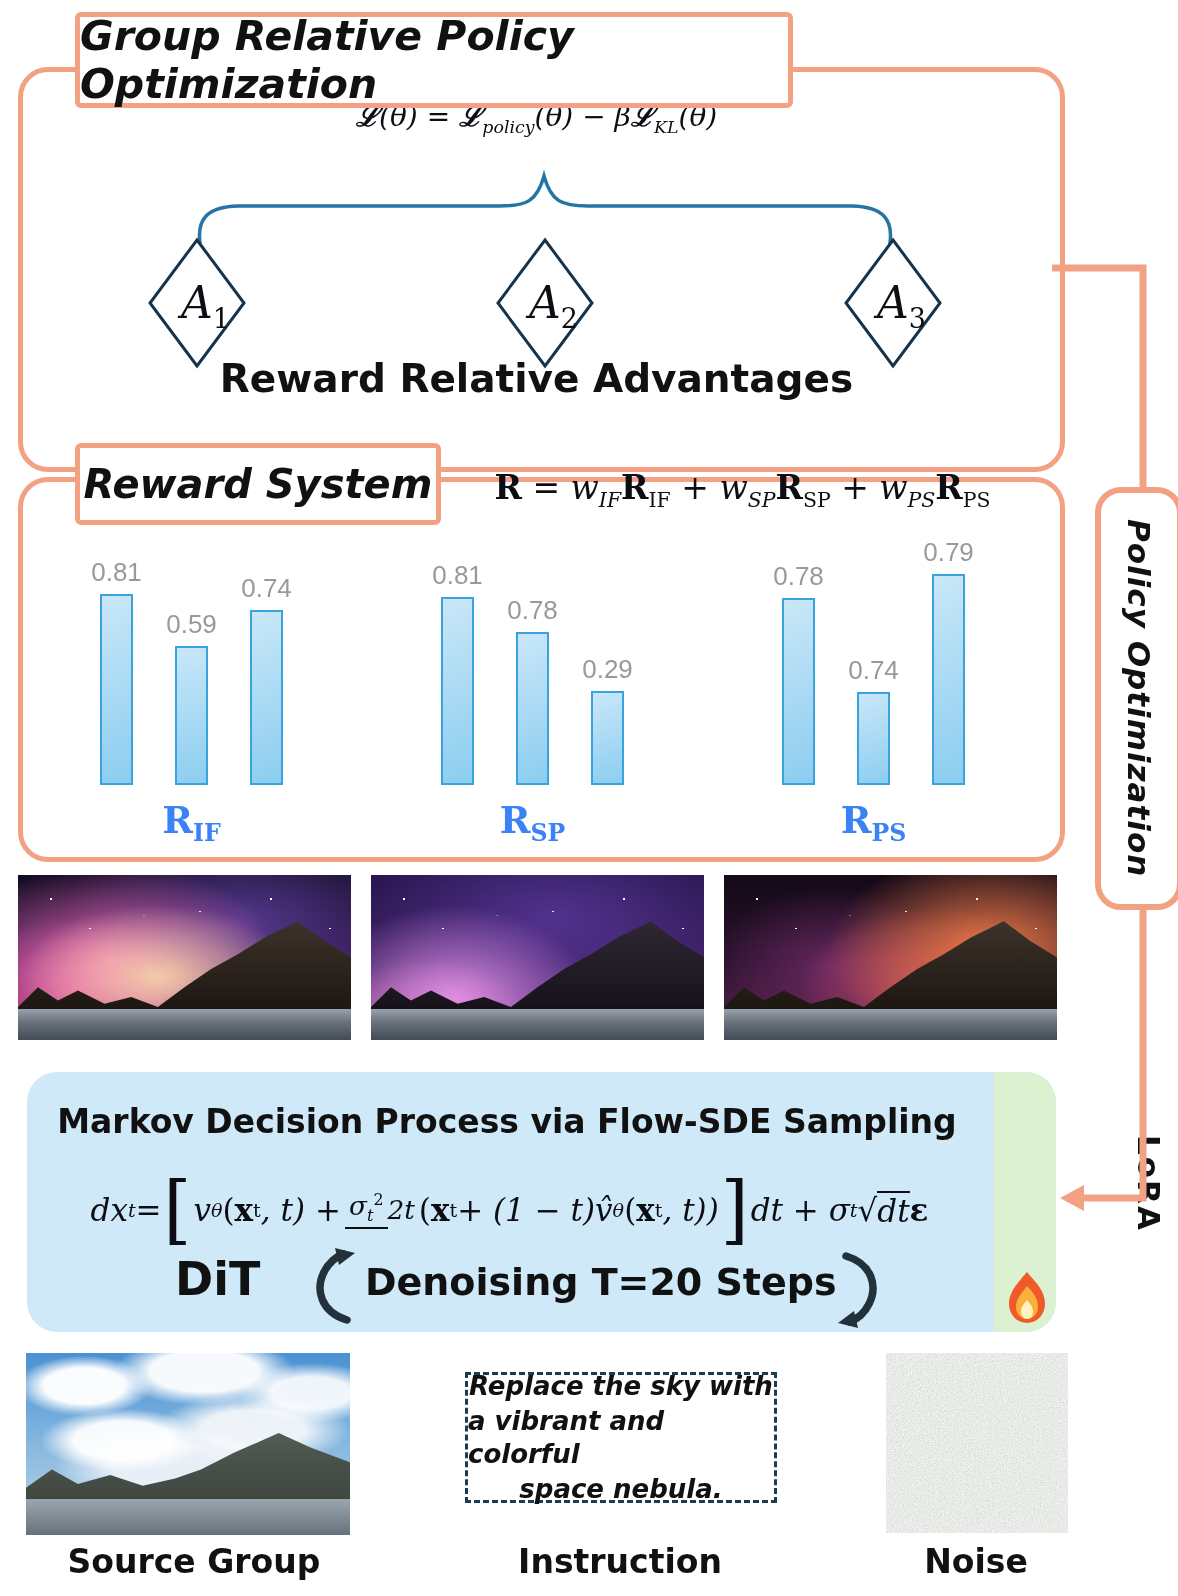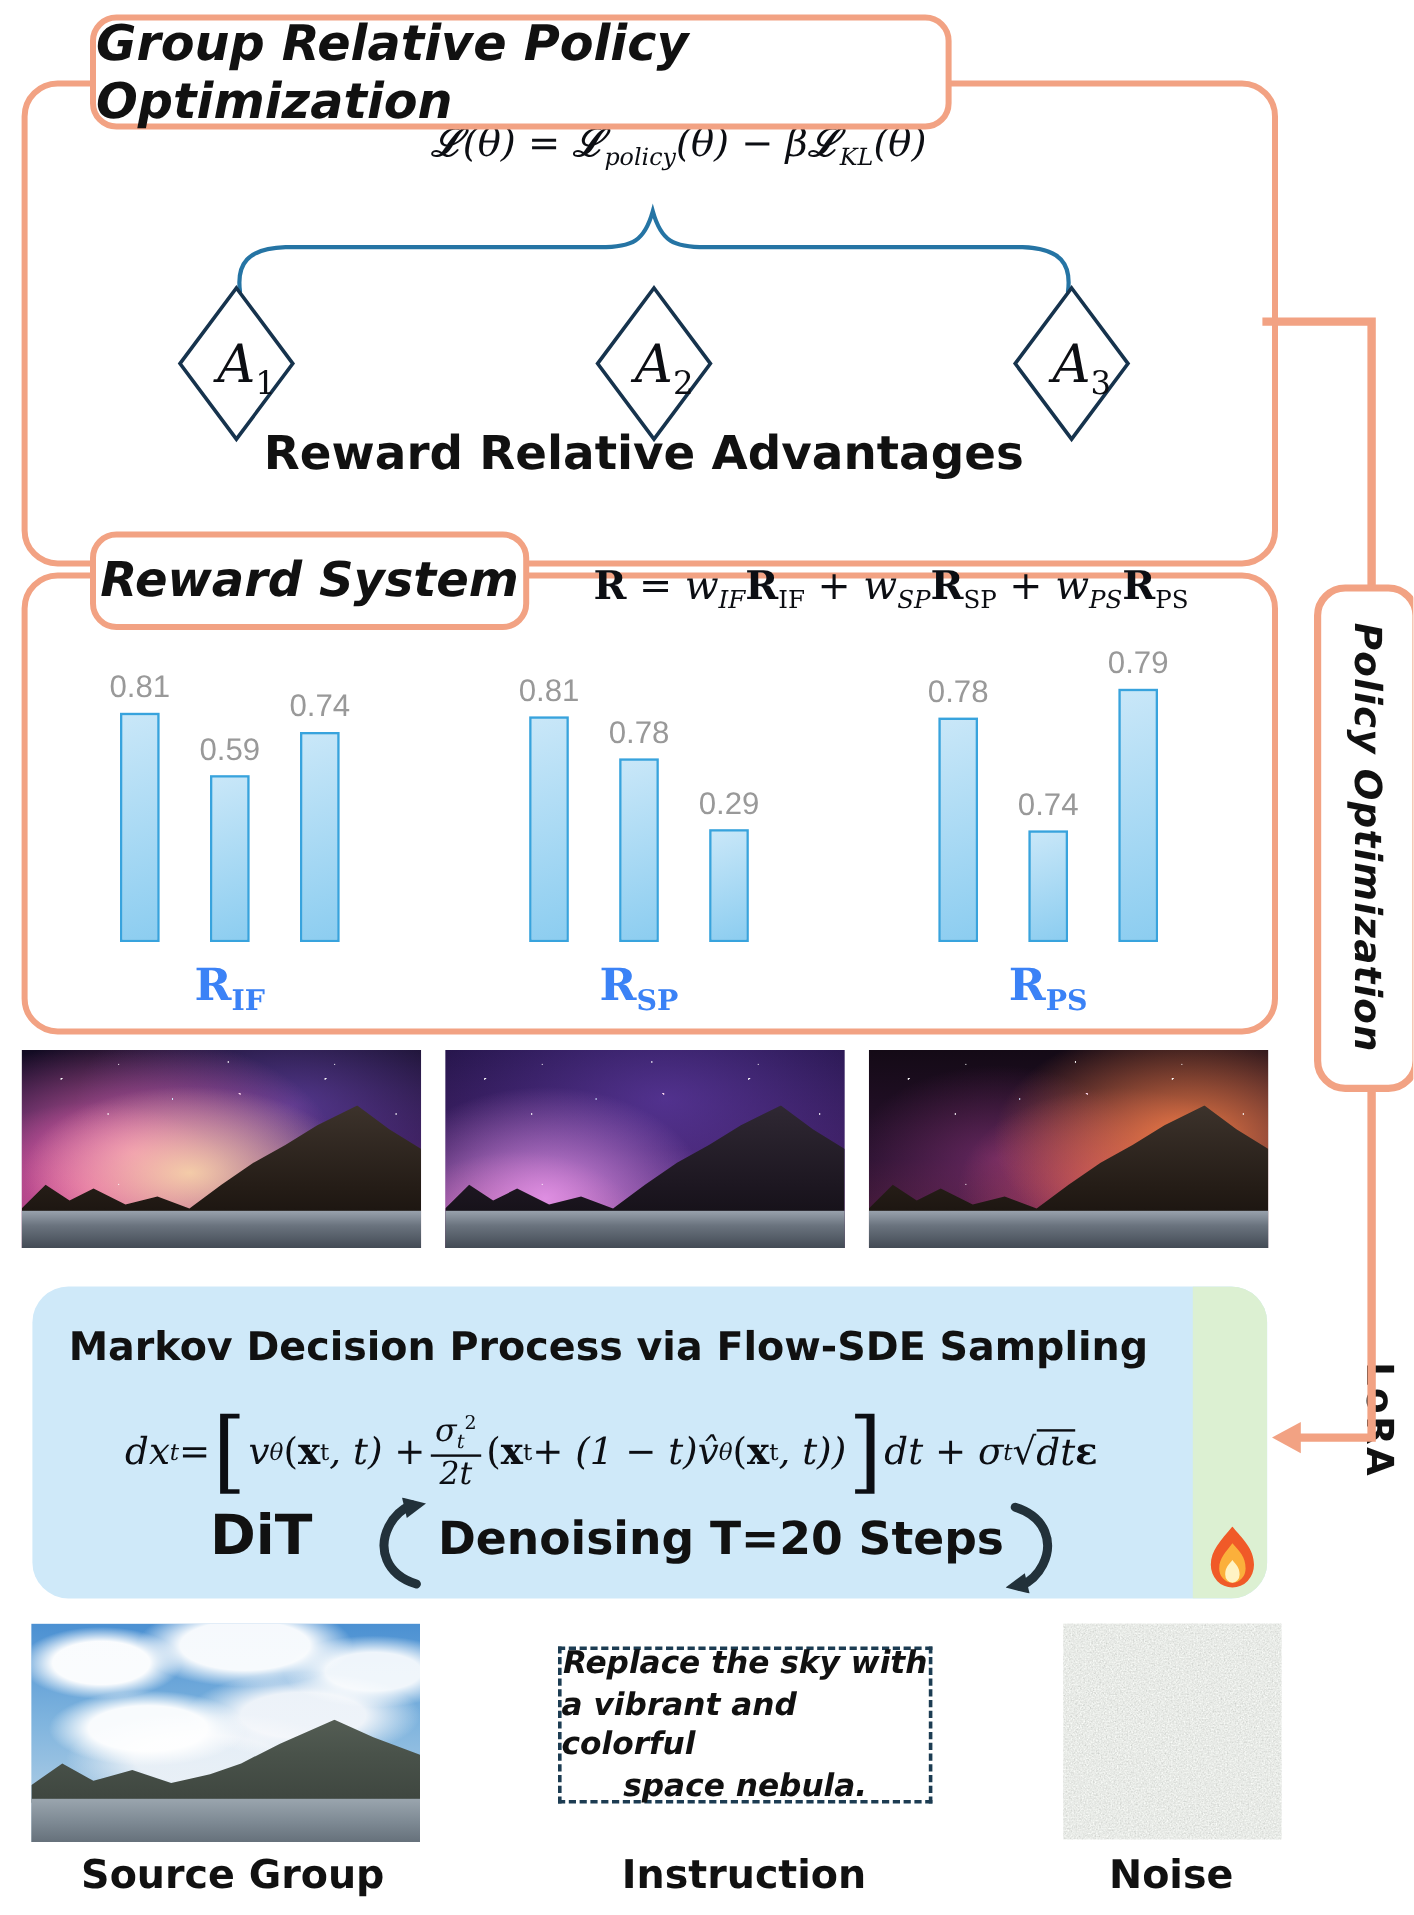--- a/index.html
+++ b/index.html
@@ -2,36 +2,36 @@
 <html><head>
 <meta charset="utf-8">
 <style>
   html,body{margin:0;padding:0;background:#ffffff;}
   .canvas{position:relative;width:1178px;height:1596px;background:#fff;overflow:hidden;
           font-family:"DejaVu Sans",sans-serif;}
   
   .obox{position:absolute;border:5px solid #f2a283;border-radius:30px;background:#fff;}
   #grpo-box{left:18px;top:67px;width:1037px;height:395px;}
   #reward-box{left:18px;top:477px;width:1037px;height:375px;}
-  .pill{position:absolute;border:5px solid #f2a283;border-radius:22px;background:#fff;
+  .pill{position:absolute;border:5px solid #f2a283;border-radius:6px;background:#fff;
         display:flex;align-items:center;justify-content:center;z-index:5;}
   #grpo-pill{left:75px;top:12px;width:708px;height:86px;}
   #reward-pill{left:75px;top:443px;width:356px;height:72px;}
   .hand{font-weight:700;color:#111;}
   .hand-slant{font-weight:700;font-style:italic;color:#111;}
   #grpo-pill .t{font-size:41px;}
   #reward-pill .t{font-size:40px;}
   
   .math{font-family:"DejaVu Serif",serif;color:#0c0e13;}
   .it{font-style:italic;}
   .bf{font-weight:700;}
   .math sub{font-size:62%;font-style:italic;}
   .math sub.rm{font-style:normal;}
   #grpo-formula{position:absolute;left:18px;top:96px;width:1037px;text-align:center;
-                font-size:32px;margin-left:29px;}
+                font-size:28px;}
   #grpo-formula .scr{font-style:italic;font-weight:700;}
   #reward-formula{position:absolute;left:430px;top:468px;width:625px;text-align:center;font-size:33px;}
   #adv-caption{position:absolute;left:18px;top:356px;width:1037px;text-align:center;font-size:39px;}
   
   .bar{position:absolute;background:linear-gradient(160deg,#c9e7f8 0%,#8ccdf0 100%);
        border:2px solid #38a3dd;box-sizing:border-box;}
   .bar-value{position:absolute;transform:translateX(-50%);font-size:26px;color:#999999;
              font-family:"Liberation Sans",sans-serif;}
   .bar-group-label{position:absolute;transform:translateX(-50%);font-family:"DejaVu Serif",serif;
              font-weight:700;font-size:37px;color:#3b82f6;}
@@ -69,21 +69,21 @@
   .nebula-2 .mtn{background:linear-gradient(180deg,#3c3440 0%,#1c1620 70%,#0e0b10 100%);}
   .water{position:absolute;left:0;right:0;bottom:0;height:19%;
      background:linear-gradient(180deg,#99a2ad 0%,#6a737e 40%,#434b55 100%);}
   
   #mdp-box{position:absolute;left:27px;top:1072px;width:1029px;height:260px;border-radius:30px;
      background:#cfe9f9;overflow:hidden;}
   #lora-strip{position:absolute;right:0;top:0;width:62px;height:100%;background:#dcf0d2;}
   #mdp-title{position:absolute;left:0;top:30px;width:960px;text-align:center;font-size:33px;}
   #mdp-formula{position:absolute;left:0;top:78px;width:965px;height:120px;display:flex;
      align-items:center;justify-content:center;font-size:31px;}
-  .frac{display:inline-flex;flex-direction:column;align-items:center;vertical-align:middle;
+  .frac{display:inline-flex;flex-direction:row;align-items:center;vertical-align:middle;
      margin:0 4px;font-size:85%;}
   .frac .num{border-bottom:2px solid #0c0e13;padding:0 4px 1px;line-height:1.1;}
   .frac .den{padding-top:1px;line-height:1.1;}
   .bigbr{font-size:230%;font-weight:400;transform:scaleY(1.05);display:inline-block;
      margin:0 2px;line-height:0;}
   .sqrt-arg{border-top:2.5px solid #0c0e13;}
   sup{font-size:60%;}
   #dit-row{position:absolute;left:0;top:1290px;width:1010px;height:0;}
   #dit-label{position:absolute;left:175px;top:-38px;font-size:46px;}
   #denoise-label{position:absolute;left:365px;top:-30px;font-size:38px;}

